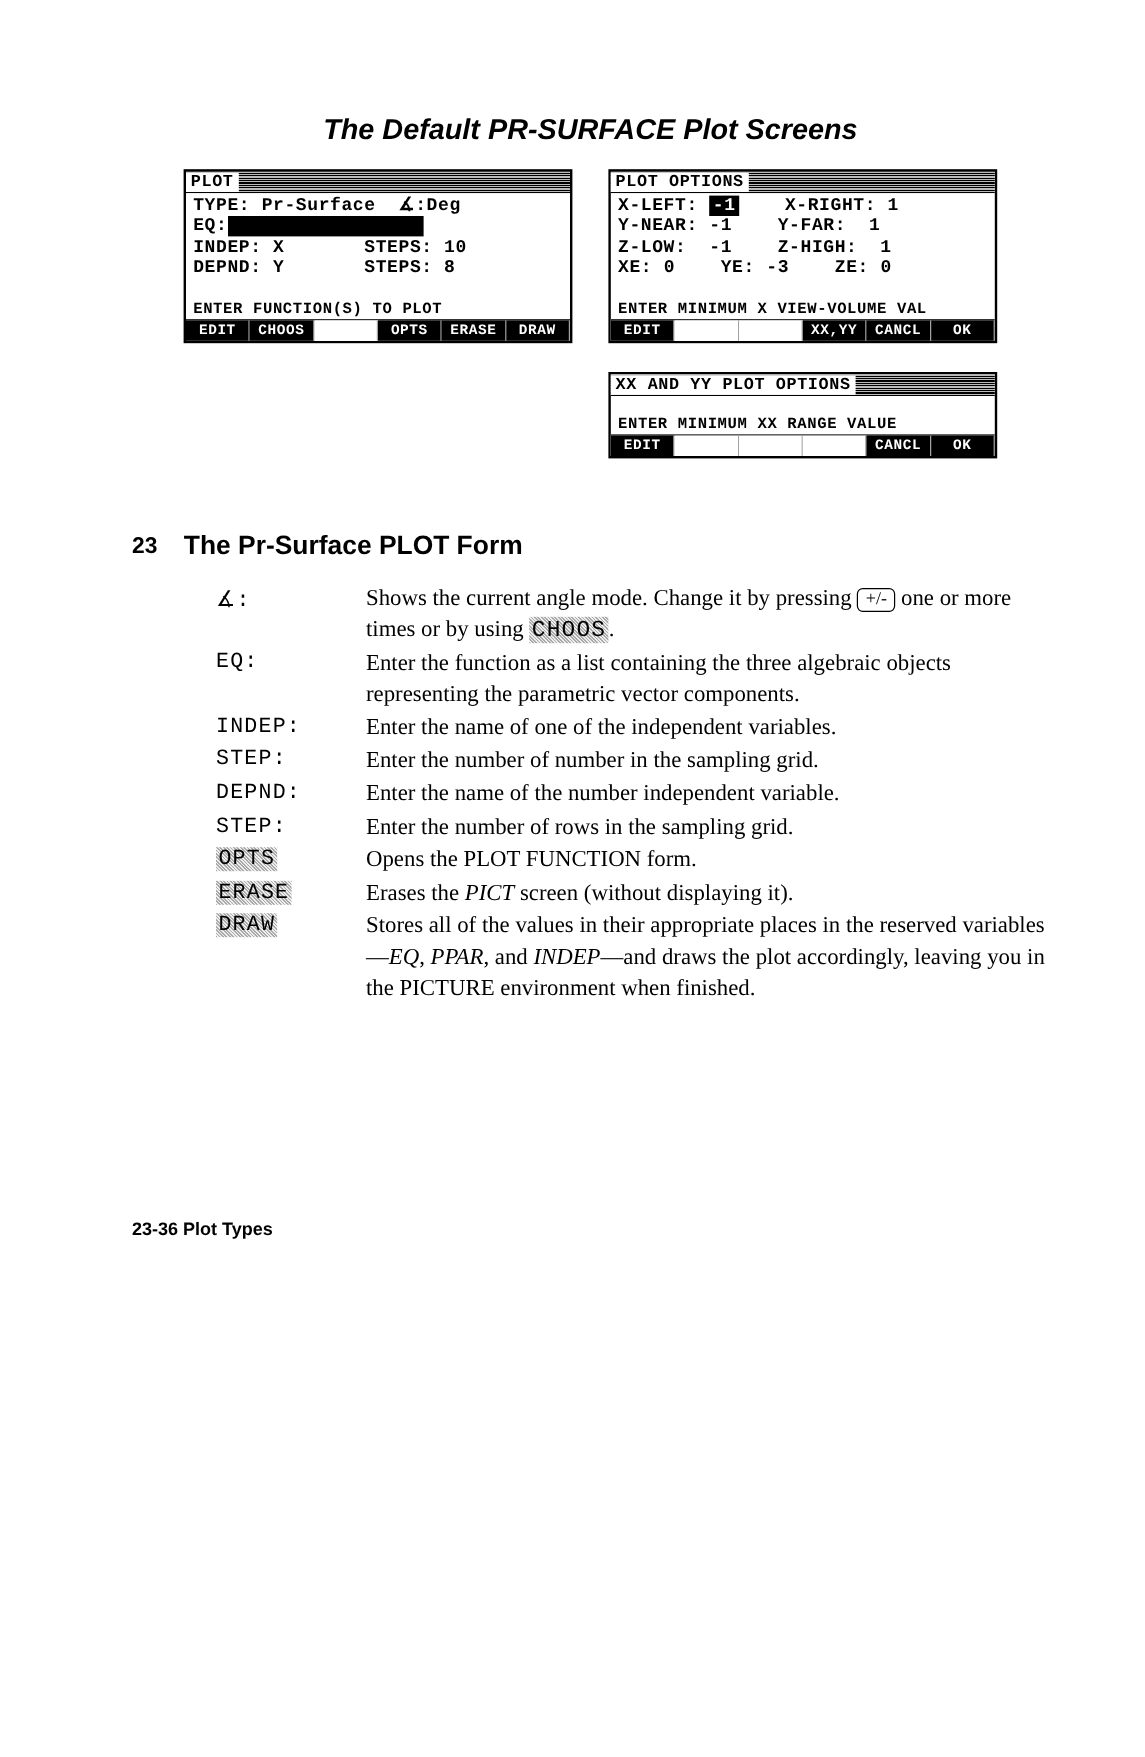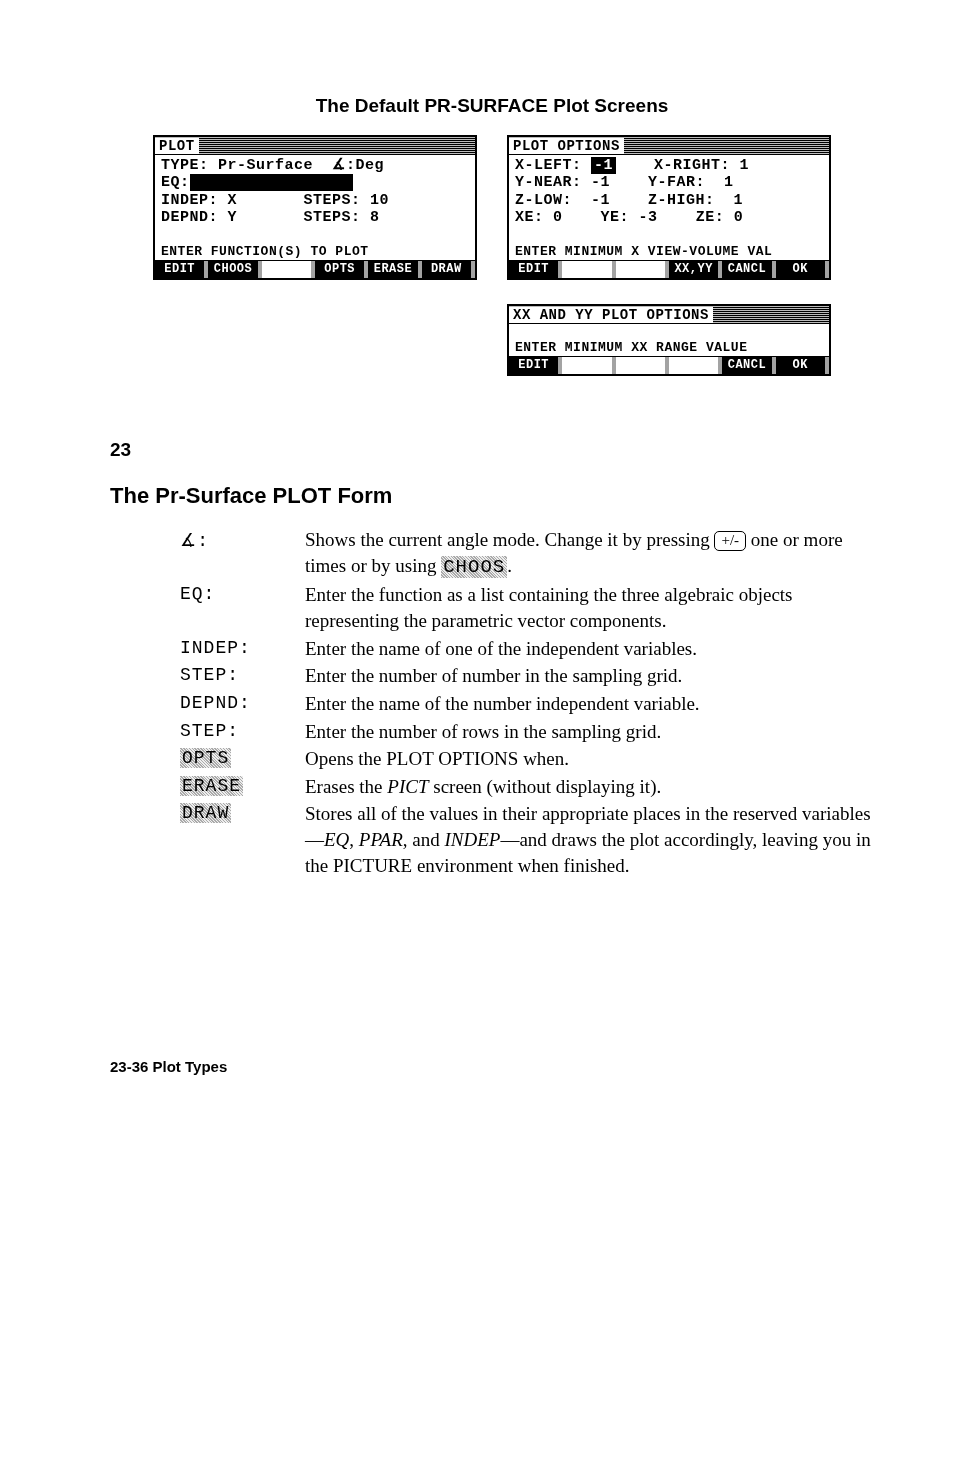--- a/index.html
+++ b/index.html
@@ -11,22 +11,23 @@
     font-size: 19px;
     color: #000;
   }
   .page {
     padding: 95px 80px 60px 110px;
   }
   .heading-center {
     text-align: center;
     font-family: Arial, Helvetica, sans-serif;
     font-weight: bold;
-    font-size: 19px;
+    font-size: 24px;
     margin-bottom: 18px;
+    font-style: italic;
   }
   .screens-row {
     display: flex;
     gap: 30px;
     justify-content: center;
   }
   .screens-col {
     display: flex;
     flex-direction: column;
     gap: 24px;
@@ -69,39 +70,38 @@
   .softkeys {
     display: flex;
     width: 100%;
     font-size: 12px;
     background: #fff;
     height: 17px;
     border-top: 1px solid #000;
   }
   .softkey {
     flex: 1;
-    border-right: 4px solid #a3a3a3;
+    border-right: 1px solid #a3a3a3;
     text-align: center;
     line-height: 17px;
     overflow: hidden;
   }
   .sk-on {
     background: #000;
     color: #fff;
   }
   .sk-off {
     background: #fff;
     color: #fff;
   }
 
   .section-row {
     display: flex;
     gap: 22px;
     margin-top: 60px;
-    flex-direction: column;
   }
   .section-num {
     font-family: Arial, Helvetica, sans-serif;
     font-weight: bold;
     font-size: 19px;
     padding-top: 3px;
   }
   .section-title {
     font-family: Arial, Helvetica, sans-serif;
     font-weight: bold;
@@ -297,21 +297,21 @@
       <div class="desc-text">Enter the name of the number independent variable.</div>
     </div>
 
     <div class="desc-row">
       <div class="desc-label">STEP:</div>
       <div class="desc-text">Enter the number of rows in the sampling grid.</div>
     </div>
 
     <div class="desc-row">
       <div class="desc-label"><span class="shade">OPTS</span></div>
-      <div class="desc-text">Opens the PLOT OPTIONS when.</div>
+      <div class="desc-text">Opens the PLOT FUNCTION form.</div>
     </div>
 
     <div class="desc-row">
       <div class="desc-label"><span class="shade">ERASE</span></div>
       <div class="desc-text">
         <span>Erases the </span><em class="var">PICT</em><span> screen (without displaying it).</span>
       </div>
     </div>
 
     <div class="desc-row">

